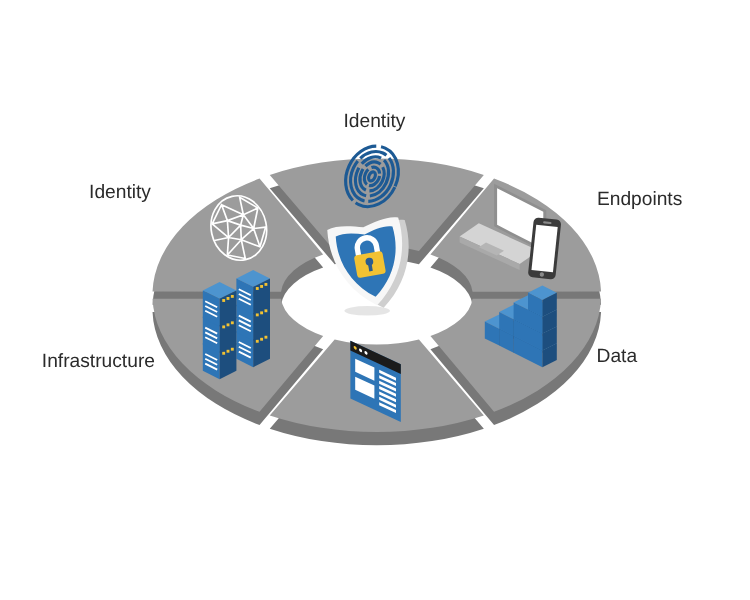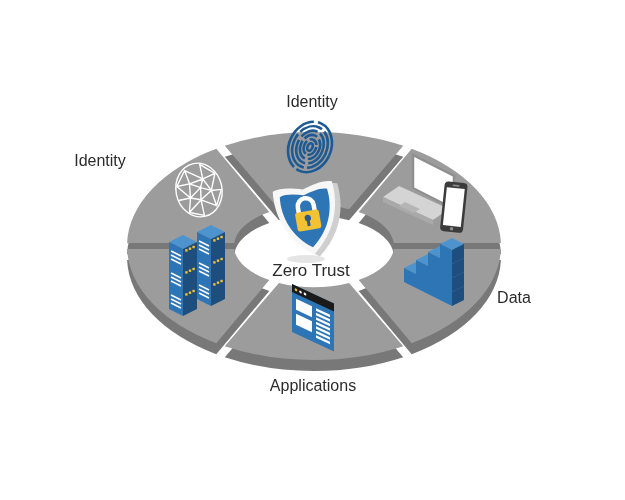--- a/index.html
+++ b/index.html
@@ -151,17 +151,17 @@
         <path d="M-8,-5 v-5 a8,8 0 0 1 16,0 v5" stroke="#ffffff" stroke-width="4.5" fill="none" stroke-linecap="round"></path>
         <rect x="-12" y="-5" width="24" height="19" rx="2.5" class="yellow-fill"></rect>
         <circle cx="0" cy="2" r="3.2" fill="#2a5b8f"></circle>
         <rect x="-1.5" y="3" width="3" height="7" fill="#2a5b8f"></rect>
       </g>
     </g>
   </svg>
 
   <div class="lbl" style="left:312px;top:92px">Identity</div>
   <div class="lbl" style="left:100px;top:151px">Identity</div>
+  <div class="lbl" style="left:533px;top:157px">Endpoints</div>
+  <div class="lbl" style="left:82px;top:292px">Infrastructure</div>
   <div class="lbl" style="left:514px;top:288px">Data</div>
-  <div class="lbl" style="left:313px;top:376px">Applications</div>
-  <div class="lbl lbl-center" style="left:311px;top:261px">Zero Trust</div>
 
 </div>
 
 </body></html>

